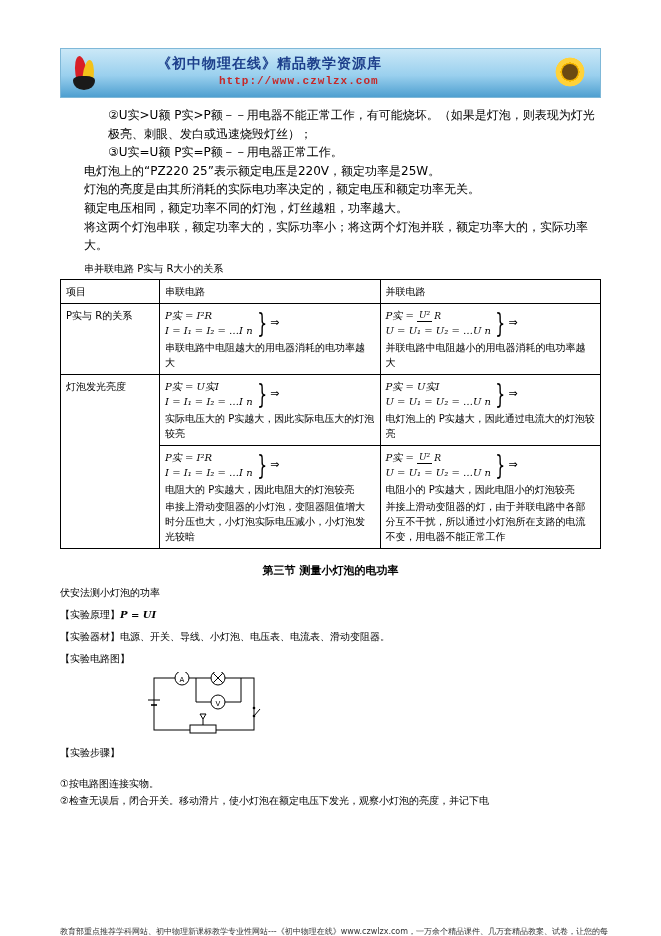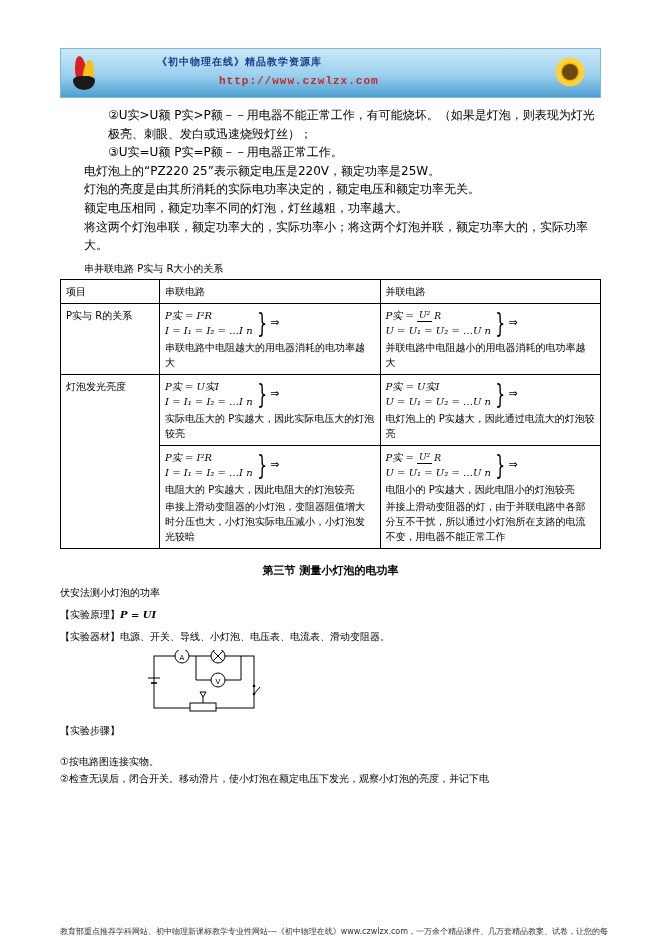--- a/index.html
+++ b/index.html
@@ -65,21 +65,21 @@
     left: 4px; top: 22px;
     width: 22px; height: 14px;
     background: #1a1a1a;
     border-radius: 40% 40% 50% 50% / 30% 30% 70% 70%;
   }
   .banner .title-cn {
     position: absolute;
     left: 96px;
     top: 6px;
     font-family: "DejaVu Sans", sans-serif;
-    font-size: 10px;
+    font-size: 14px;
     font-weight: bold;
     color: #1d3f8b;
     letter-spacing: 1px;
     white-space: nowrap;
   }
   .banner .title-url {
     position: absolute;
     left: 158px;
     top: 26px;
     font-family: "Liberation Mono", monospace;
@@ -344,20 +344,21 @@
     </table>
 
   <div class="centered-head">第三节  测量小灯泡的电功率</div>
   <div class="exp-line">伏安法测小灯泡的功率</div>
   <div class="exp-line">
     <span>【实验原理】</span><span class="b it" style="font-family:'DejaVu Serif',serif;">P = UI</span>
   </div>
   <div class="exp-line">
     <span>【实验器材】</span><span>电源、开关、导线、小灯泡、电压表、电流表、滑动变阻器。</span>
   </div>
+  <div class="exp-line">【实验电路图】</div>
 
   <div class="circuit">
     <svg width="120" height="66" viewBox="0 0 120 66">
 
       <rect x="8" y="6" width="100" height="52" fill="none" stroke="#000" stroke-width="1"></rect>
 
       <circle cx="36" cy="6" r="7" fill="#fff" stroke="#000" stroke-width="1"></circle>
       <text x="36" y="9.5" font-size="7" text-anchor="middle" font-family="DejaVu Sans, sans-serif">A</text>
 
       <circle cx="72" cy="6" r="7" fill="#fff" stroke="#000" stroke-width="1"></circle>

